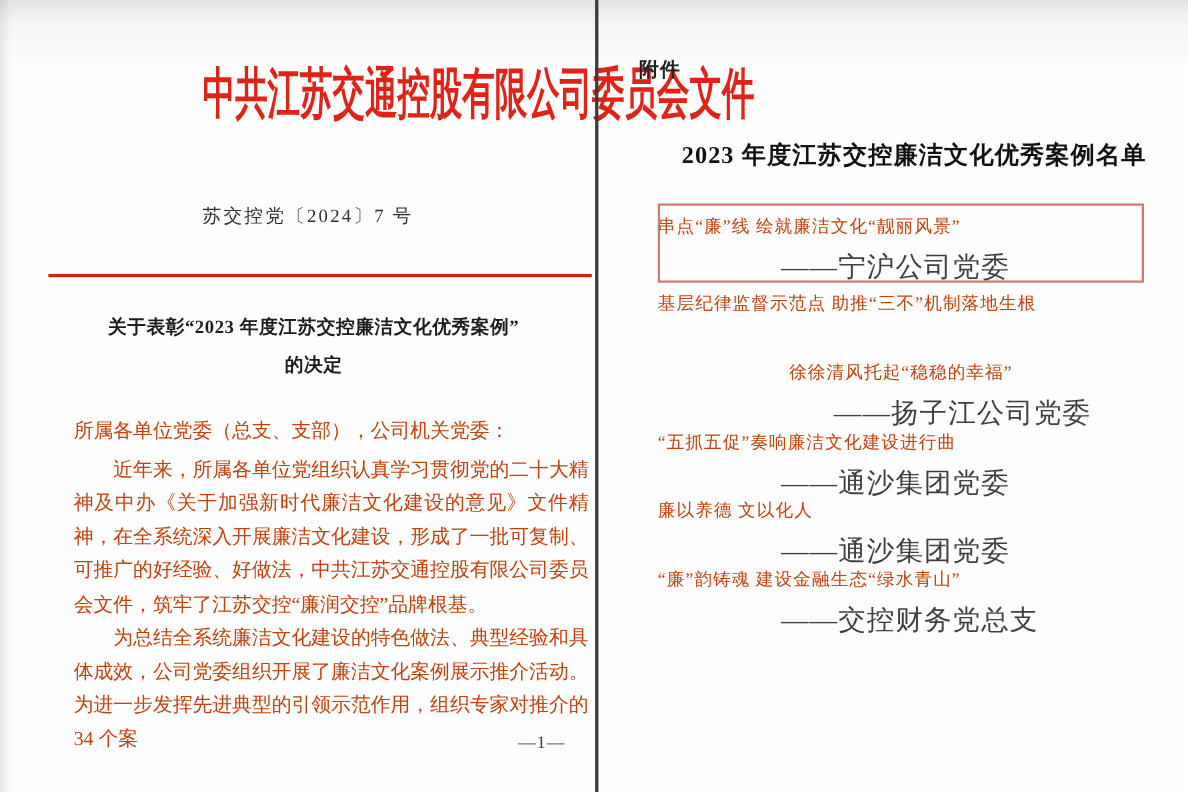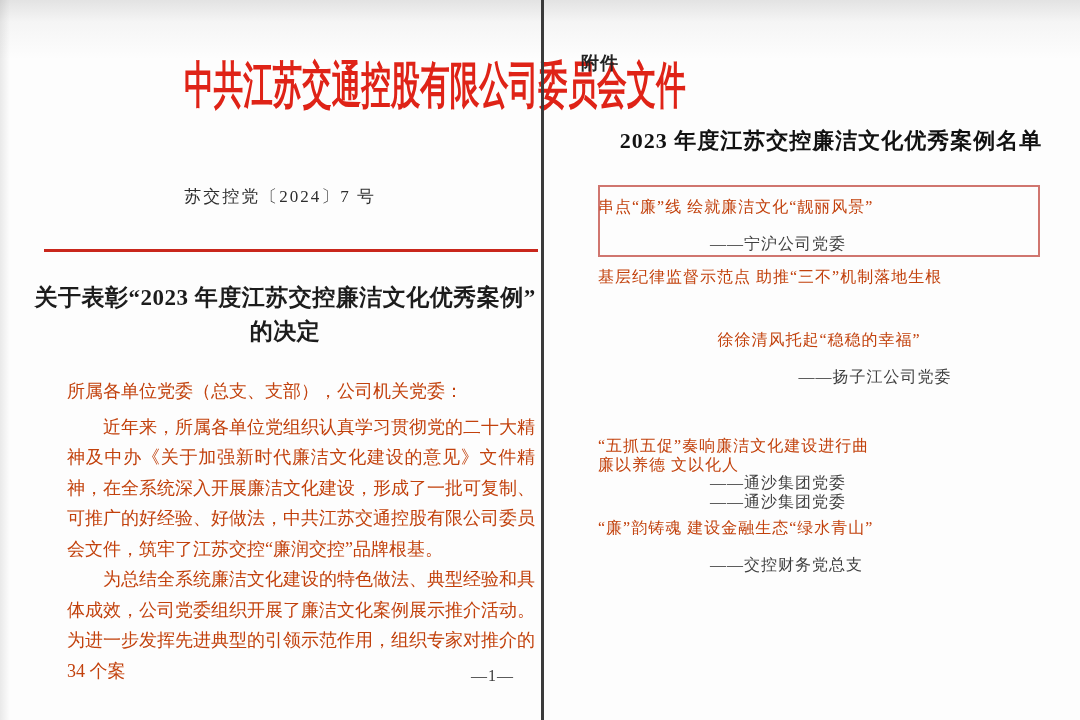--- a/index.html
+++ b/index.html
@@ -29,21 +29,21 @@
     display:inline-block; white-space:nowrap;
     transform:scaleX(0.59); transform-origin:center;
   }
   .doc-number {
     position:absolute; top:185px; left:10px; width:540px; text-align:center;
     font-size:17px; letter-spacing:2px; color:#2e2e2e;
   }
   .red-rule { position:absolute; top:249px; left:44px; width:494px; height:3px; background:#c9271c; }
   .decision-title {
     position:absolute; top:281px; left:30px; width:510px; text-align:center;
-    font-size:23px; font-weight:bold; line-height:34px; color:#1c1c1c;
+    font-size:17px; font-weight:bold; line-height:34px; color:#1c1c1c;
     white-space:pre-line; letter-spacing:0.5px;
   }
   .body-text {
     position:absolute; top:376px; left:46px; width:468px;
     font-size:18px; line-height:30.5px; color:#c2410c;
     text-align:justify; text-justify:inter-ideograph;margin-left:21px;
   }
   .body-text p { margin:0; }
   .body-text .salutation { margin-bottom:5px; }
   .body-text .para { text-indent:2em; }
@@ -63,29 +63,29 @@
   }
   .case-list { position:absolute; left:598px; top:0; width:442px; }
   .highlight-box {
     position:absolute; left:0; top:185px; width:442px; height:72px;
     border:2px solid #d0766f; box-sizing:border-box; background:transparent;
   }
   .case { position:absolute; left:0; width:442px; }
   .case:nth-of-type(2) { top:192px; }
   .case:nth-of-type(3) { top:262px; }
   .case:nth-of-type(4) { top:325px;text-align:center; }
-  .case:nth-of-type(5) { top:388px;margin-top:43px; }
+  .case:nth-of-type(5) { top:388px; }
   .case:nth-of-type(6) { top:450px; }
   .case:nth-of-type(7) { top:513px; }
   .case-title {
     font-size:16px; line-height:30px; color:#c2410c;
     letter-spacing:1px; white-space:nowrap;
   }
   .case-org {
-    padding-left:112px; margin-top:7px; font-size:16px; line-height:30px;
+    padding-left:112px; margin-top:7px; font-size:25px; line-height:30px;
     color:#3f3f3f; letter-spacing:1px; white-space:nowrap;
   }
 </style>
 </head>
 <body>
 
 <div class="canvas">
 
   <div>
     <div class="red-header">

